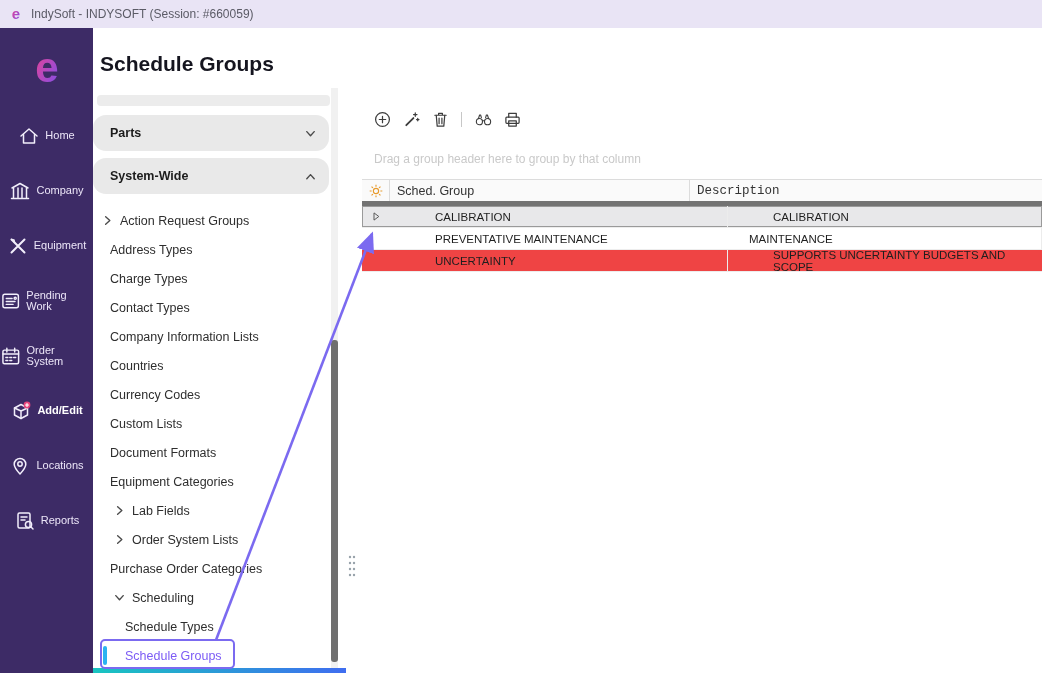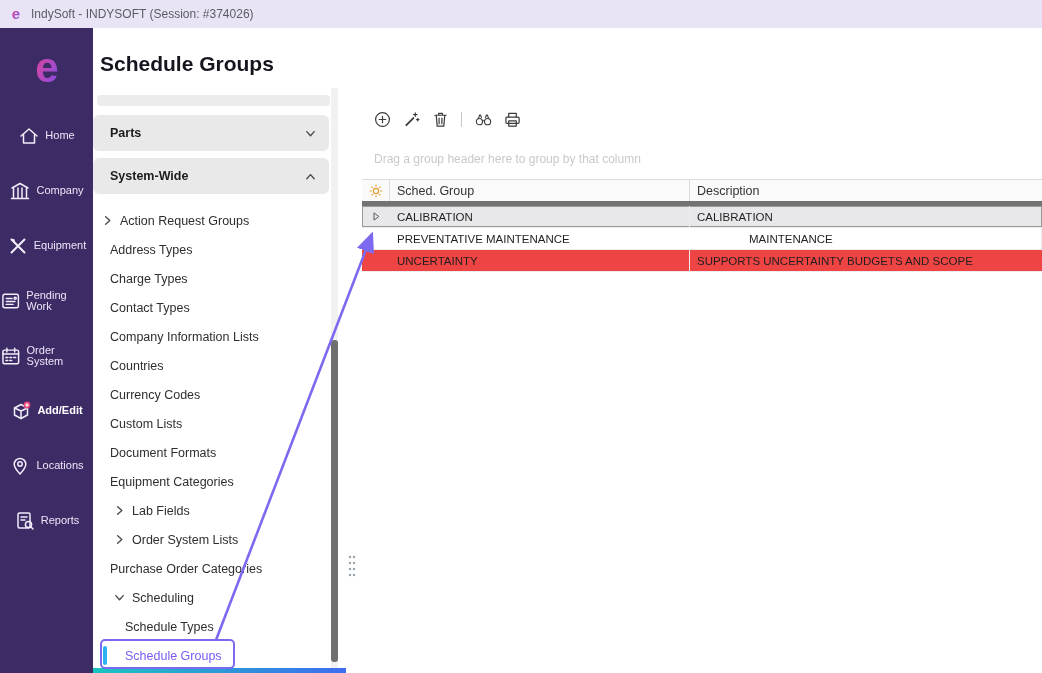--- a/index.html
+++ b/index.html
@@ -26,21 +26,21 @@
   
   .page-title { position:absolute; left:100px; top:52px; font-size:21px; font-weight:600;
     color:#15151f; }
 
   
   .nav-panel { position:absolute; left:93px; top:88px; width:253px; height:585px;
     background:#ffffff; }
   .top-partial { position:absolute; left:4px; top:7px; right:16px; height:11px;
     background:#ececec; border-radius:4px; }
   .nsection { position:absolute; left:0; right:17px; height:36px; background:#e9e9e9;
-    border-radius:6px; display:flex; align-items:center; padding:0 12px 0 17px;
+    border-radius:13px; display:flex; align-items:center; padding:0 12px 0 17px;
     font-size:12.5px; font-weight:bold; color:#1c1c1c; cursor:pointer; }
   .nsection .chev { margin-left:auto; }
   .nsec-parts { top:27px; }
   .nsec-system { top:70px; }
   .nitems { position:absolute; left:0; right:17px; top:118px; }
   .nitem { height:29px; display:flex; align-items:center; padding-left:17px;
     font-size:12.5px; color:#2e2e2e; cursor:pointer; position:relative; }
   .nitem.chev1 { padding-left:8px; }
   .nitem.chev2 { padding-left:20px; }
   .nitem.ind2 { padding-left:32px; }
@@ -73,23 +73,23 @@
   .group-hint { position:absolute; top:47px; left:12px; font-size:12px; color:#c9c9c9; }
 
   .grid { position:absolute; top:74px; left:0; width:680px; }
   .grid-header { display:flex; height:27px; background:#fafafa;
     border-top:1px solid #dcdcdc; border-bottom:5px solid #737373; }
   .grid-header .gut { width:28px; border-right:1px solid #dcdcdc; display:flex;
     align-items:center; justify-content:center; }
   .grid-header .col { display:flex; align-items:center; padding-left:7px;
     font-size:12.5px; color:#333333; border-right:1px solid #dcdcdc; cursor:pointer; }
   .col.sg { width:300px; }
-  .col.desc { flex:1; border-right:none !important; }
+  .col.desc { flex:1; border-right:none !important;font-family:Liberation Mono, monospace; }
   .grow { display:flex; height:22px; font-size:11.5px; color:#1f1f1f;
-    border-bottom:1px solid #ededed; cursor:pointer; }
+    border-bottom:1px solid #ededed; cursor:pointer;gap:38px; }
   .grow .gut { width:28px; display:flex; align-items:center; justify-content:center; }
   .grow .cell { display:flex; align-items:center; padding-left:7px;
     border-right:1px solid #ececec; }
   .cell.sg { width:300px; }
   .cell.desc { flex:1; border-right:none !important; }
   .grow.selected { background:#e8e8ea; box-shadow:inset 0 0 0 1px #9a9a9a; }
   .grow.alt { background:#ef4444; }
 
   
   .annotation-box { position:absolute; left:100px; top:639px; width:135px; height:30px;
@@ -111,21 +111,21 @@
     </marker>
   </defs>
 </svg>
 
 <div class="titlebar">
   <span class="mini-logo">
     <svg viewBox="0 0 16 16">
         <text x="8" y="13" text-anchor="middle" font-size="15" font-weight="bold" fill="url(#lg)" font-family="Liberation Sans">e</text>
       </svg>
   </span>
-  <span>IndySoft - INDYSOFT (Session: #374026)</span>
+  <span>IndySoft - INDYSOFT (Session: #660059)</span>
 </div>
 
 <div class="sidebar">
   <div class="side-logo">
     <svg width="46" height="46" viewBox="0 0 46 46">
         <text x="23" y="37" text-anchor="middle" font-size="42" font-weight="bold" fill="url(#lg)" font-family="Liberation Sans">e</text>
       </svg>
   </div>
 
   <div class="snav">

